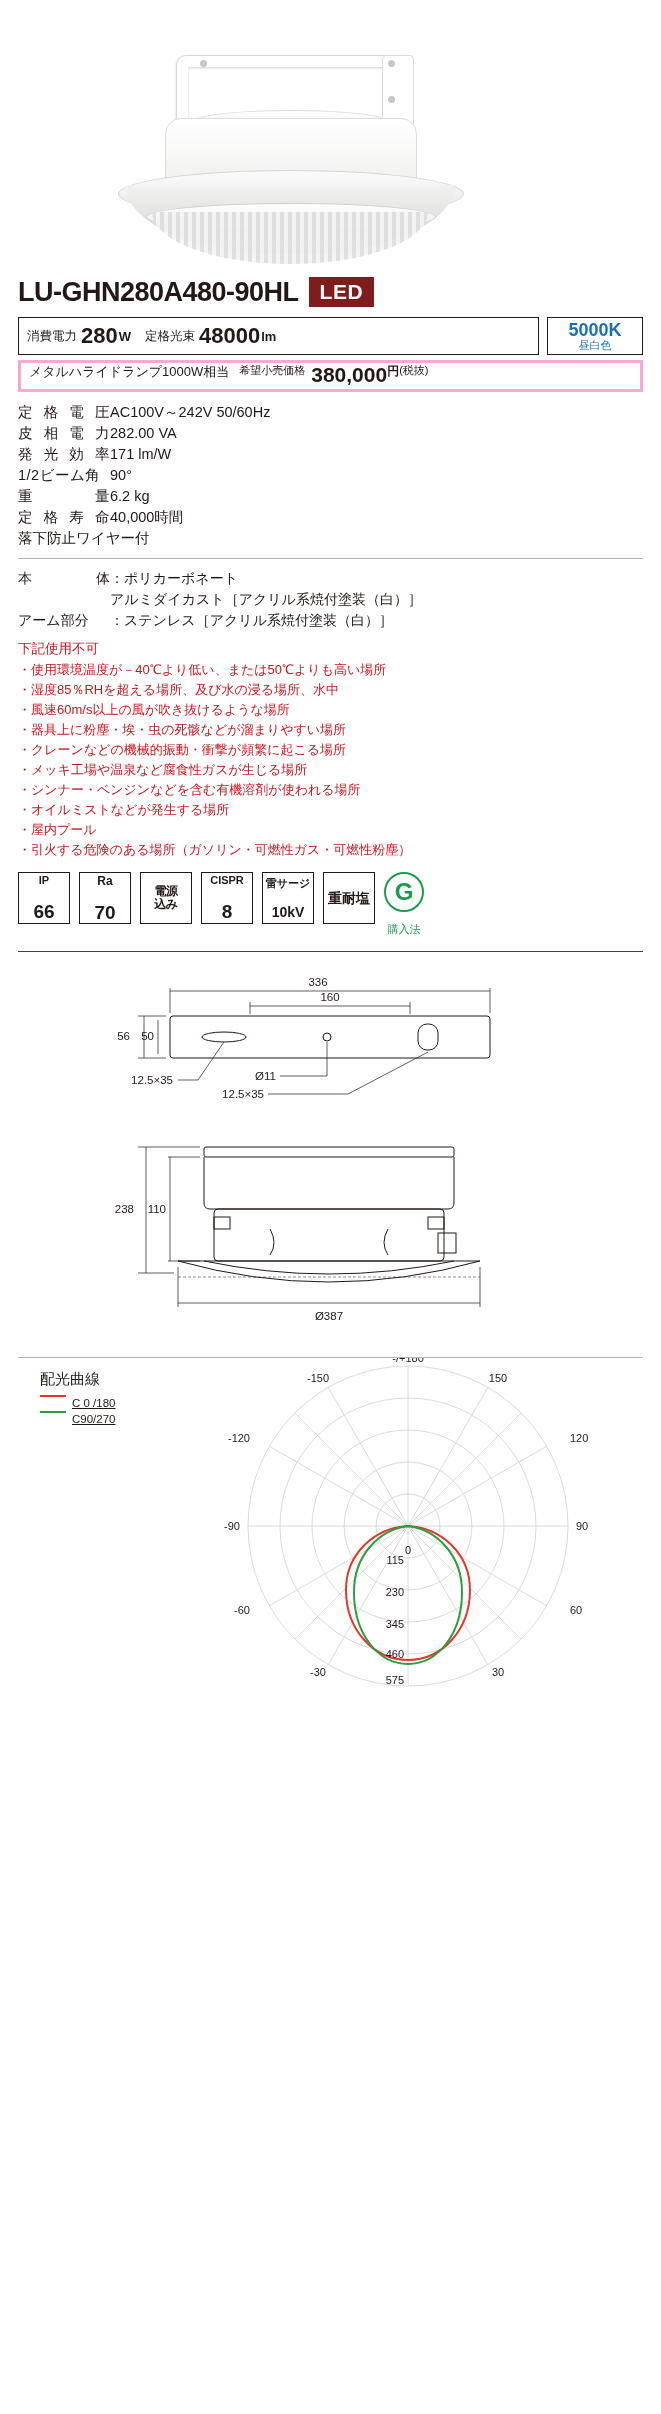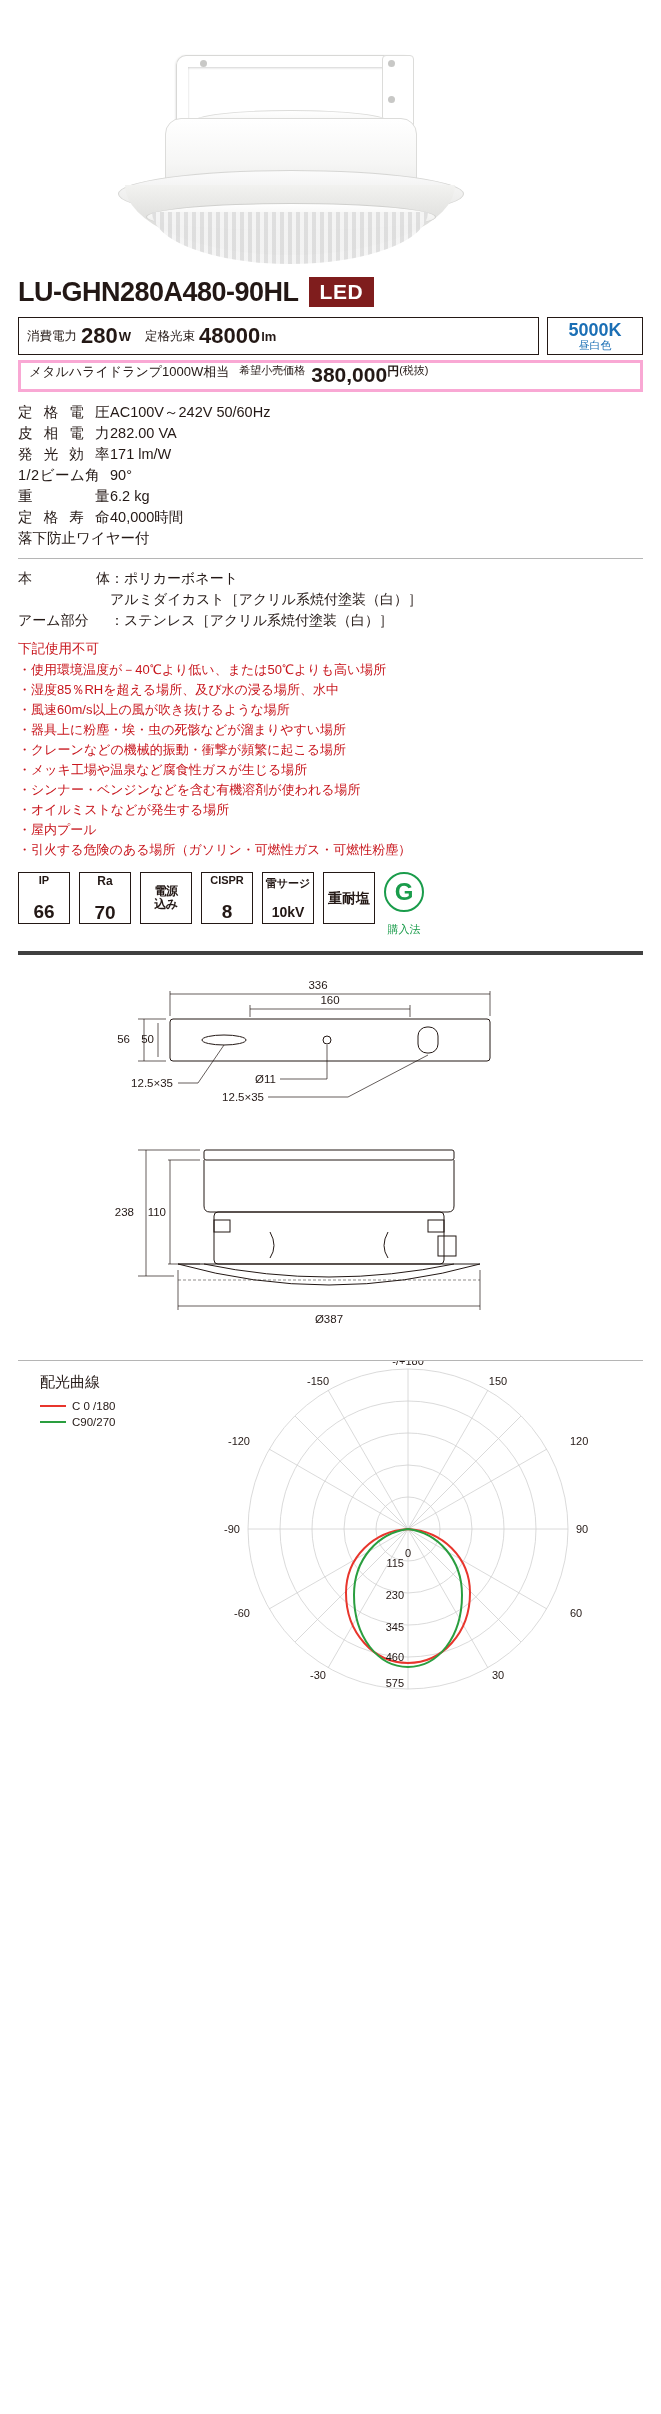--- a/index.html
+++ b/index.html
@@ -145,29 +145,29 @@
   .ico.surge .b{font-size:14px;}
   .ico.salt{font-size:14px;font-weight:bold;display:flex;align-items:center;justify-content:center;}
   .greenmark{display:flex;flex-direction:column;align-items:center;}
   .gcircle{
     width:36px;height:36px;border-radius:50%;border:2.5px solid #1a9c4b;color:#1a9c4b;
     font-size:24px;font-weight:bold;display:flex;align-items:center;justify-content:center;
   }
   .gtext{color:#1a9c4b;font-size:11px;margin-top:10px;}
 
   
-  .dimbox{margin:14px 18px 0;border-top:4px solid #404040;padding-top:6px;}
+  .dimbox{margin:14px 18px 0;border-top:1px solid #404040;padding-top:6px;}
   .drawing{position:relative;width:625px;}
 
   
   .photobox{margin:10px 18px 0;border-top:1px solid #b5b5b5;padding-top:12px;position:relative;height:330px;}
   .pm-title{font-size:15px;margin-left:22px;}
   .pm-unit{font-size:11.5px;margin-left:22px;margin-top:12px;}
   .legend{margin-left:22px;margin-top:6px;font-size:11.5px;}
-  .legend div{display:flex;align-items:center;gap:6px;line-height:16px;}
+  .legend div{display:flex;align-items:flex-start;gap:6px;line-height:16px;text-decoration:underline;}
   .swatch{width:26px;height:2px;background:#e8352c;}
   .swatch.g{background:#2a9e3f;}
 </style>
 </head>
 <body>
 
 <div class="page">
 
   <div class="photo">
     <div class="fx-arm"></div>

